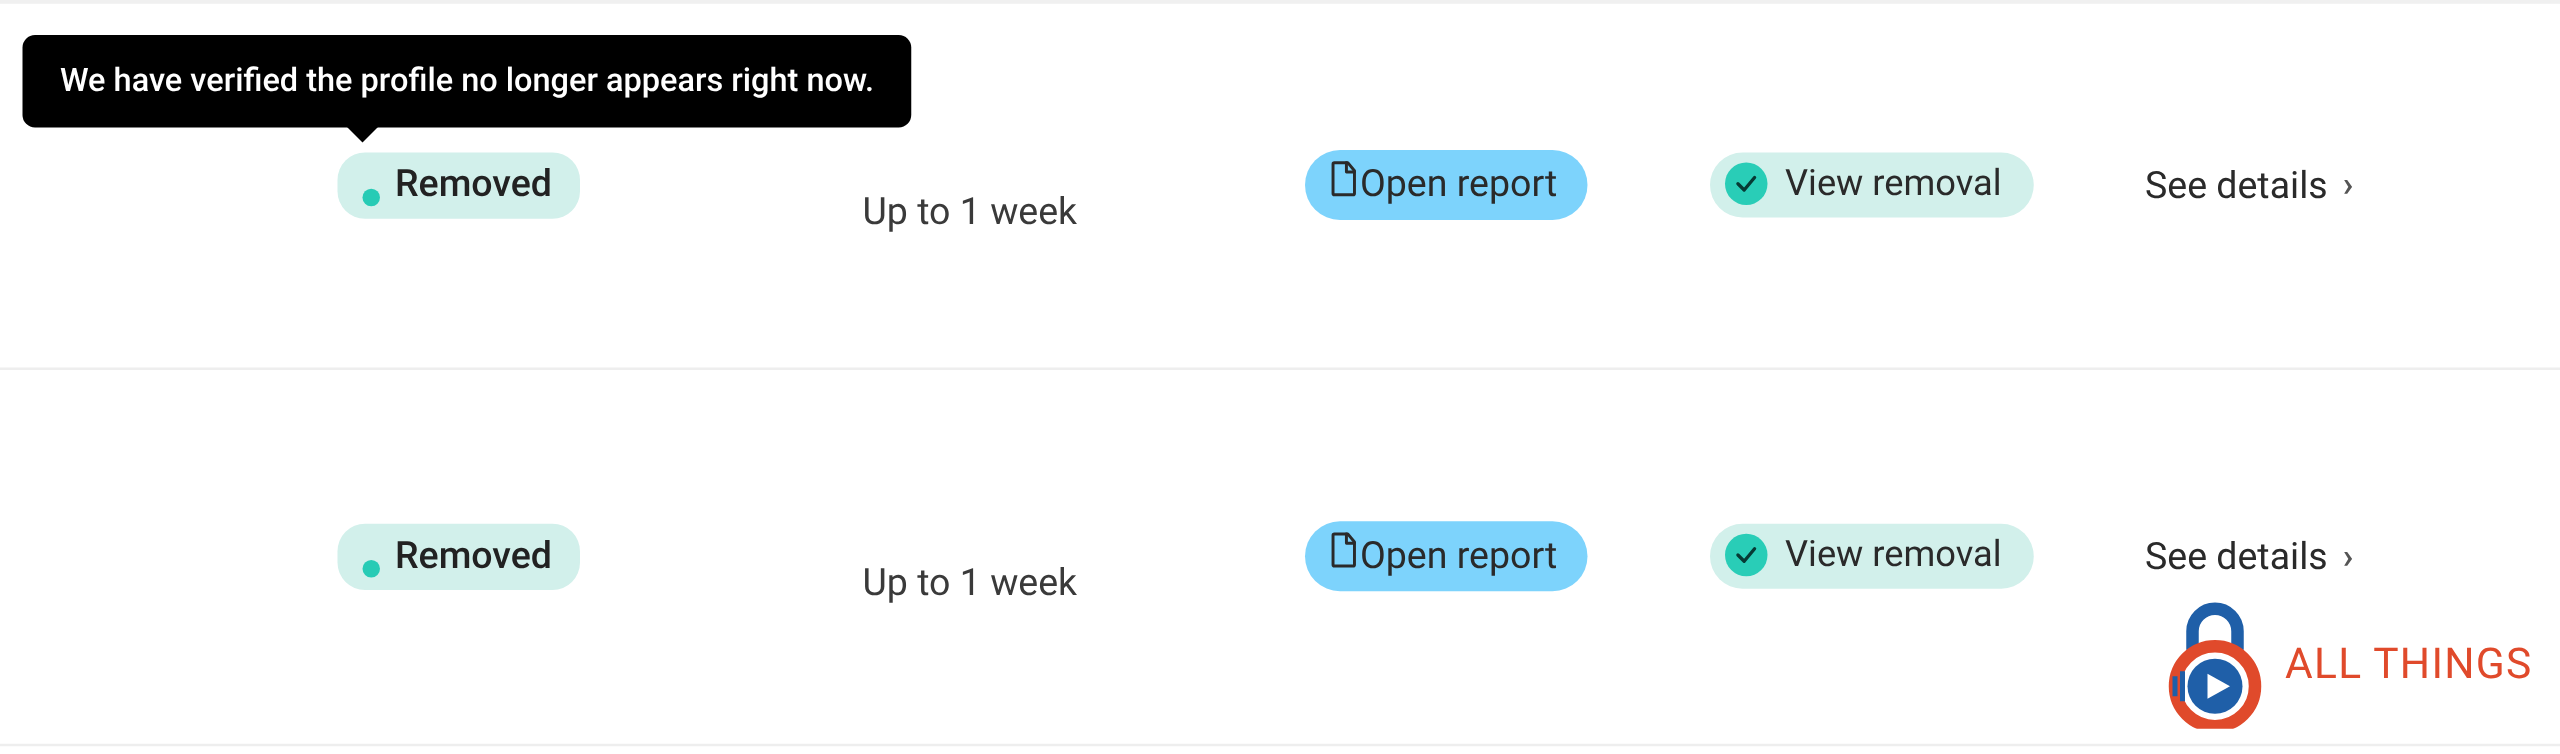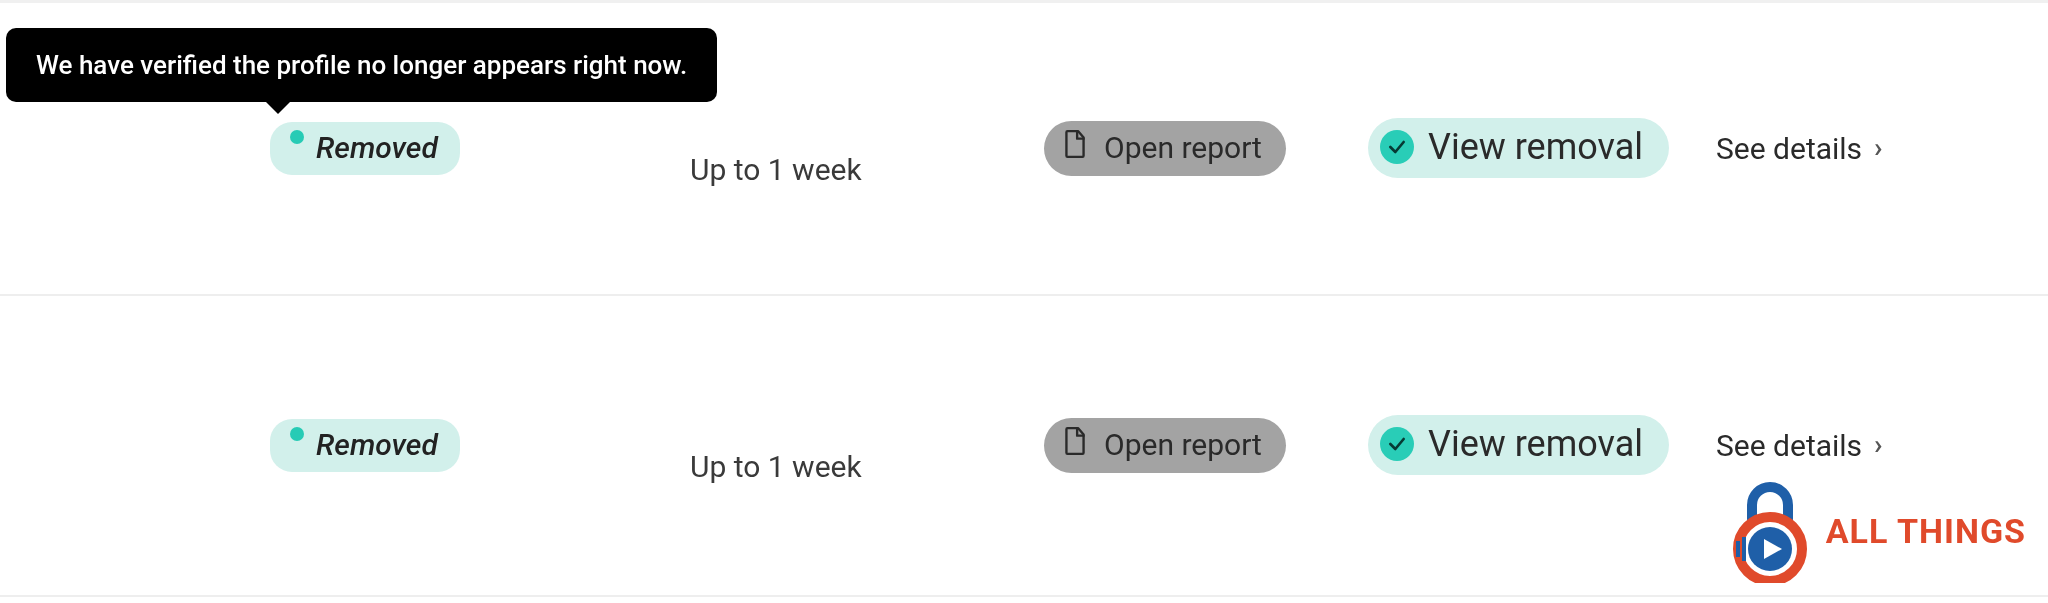--- a/index.html
+++ b/index.html
@@ -26,86 +26,85 @@
   .row {
     position: absolute;
     left: 0; right: 0;
     height: 80px;
     display: flex;
     align-items: center;
   }
   .tooltip {
     position: absolute;
     top: 28px;
-    left: 6px;
+    left: 18px;
     background: #000000;
     color: #ffffff;
     font-size: 26px;
     font-weight: 500;
     padding: 22px 30px;
     border-radius: 10px;
     white-space: nowrap;
   }
   .tooltip::after {
     content: "";
     position: absolute;
     left: 258px;
     bottom: -12px;
     border-left: 14px solid transparent;
     border-right: 14px solid transparent;
     border-top: 14px solid #000000;
   }
   .status-pill {
     position: absolute;
     display: inline-flex;
-    align-items: flex-start;
+    align-items: flex-end;
     gap: 12px;
     background: #d2f0eb;
     color: #222222;
     font-size: 30px;
     font-weight: 500;
     padding: 8px 22px 10px 20px;
     border-radius: 22px;
-    font-style: italic;
   }
   .status-dot {
     width: 14px;
     height: 14px;
     border-radius: 50%;
     background: #27cbb5;
     display: inline-block;
   }
   .duration {
     position: absolute;
     font-size: 30px;
     color: #3a3a3a;
     font-weight: 400;
     margin-top: 42px;
   }
   .open-report {
     position: absolute;
     display: inline-flex;
     align-items: center;
-    gap: 16px;
-    background: #a3a3a3;
+    gap: 0;
+    background: #7dd3fc;
     color: #2a2a2a;
     font-size: 30px;
     font-weight: 400;
     padding: 8px 24px 10px 18px;
     border-radius: 28px;
     cursor: pointer;
   }
   .view-removal {
     position: absolute;
     display: inline-flex;
     align-items: center;
     gap: 14px;
     background: #d2f0eb;
     color: #2a2a2a;
-    font-size: 36px;
+    font-size: 29px;
     font-weight: 400;
     padding: 8px 26px 10px 12px;
     border-radius: 30px;
     cursor: pointer;
   }
   .check-circle {
     width: 34px;
     height: 34px;
     border-radius: 50%;
     background: #29cdb7;
@@ -137,21 +136,21 @@
   }
   .logo-mark {
     width: 84px;
     height: 104px;
     position: relative;
   }
   .logo-text {
     display: flex;
     flex-direction: column;
     line-height: 1.0;
-    font-weight: 700;
+    font-weight: 400;
     letter-spacing: 1px;
     gap: 31px;
   }
   .logo-text .l1 { color: #e04a2b; font-size: 34px; }
   .logo-text .l2 { color: #1f5fa8; font-size: 34px; margin-top: 6px; }
 </style>
 </head>
 <body>
 
 <div class="topline"></div>

